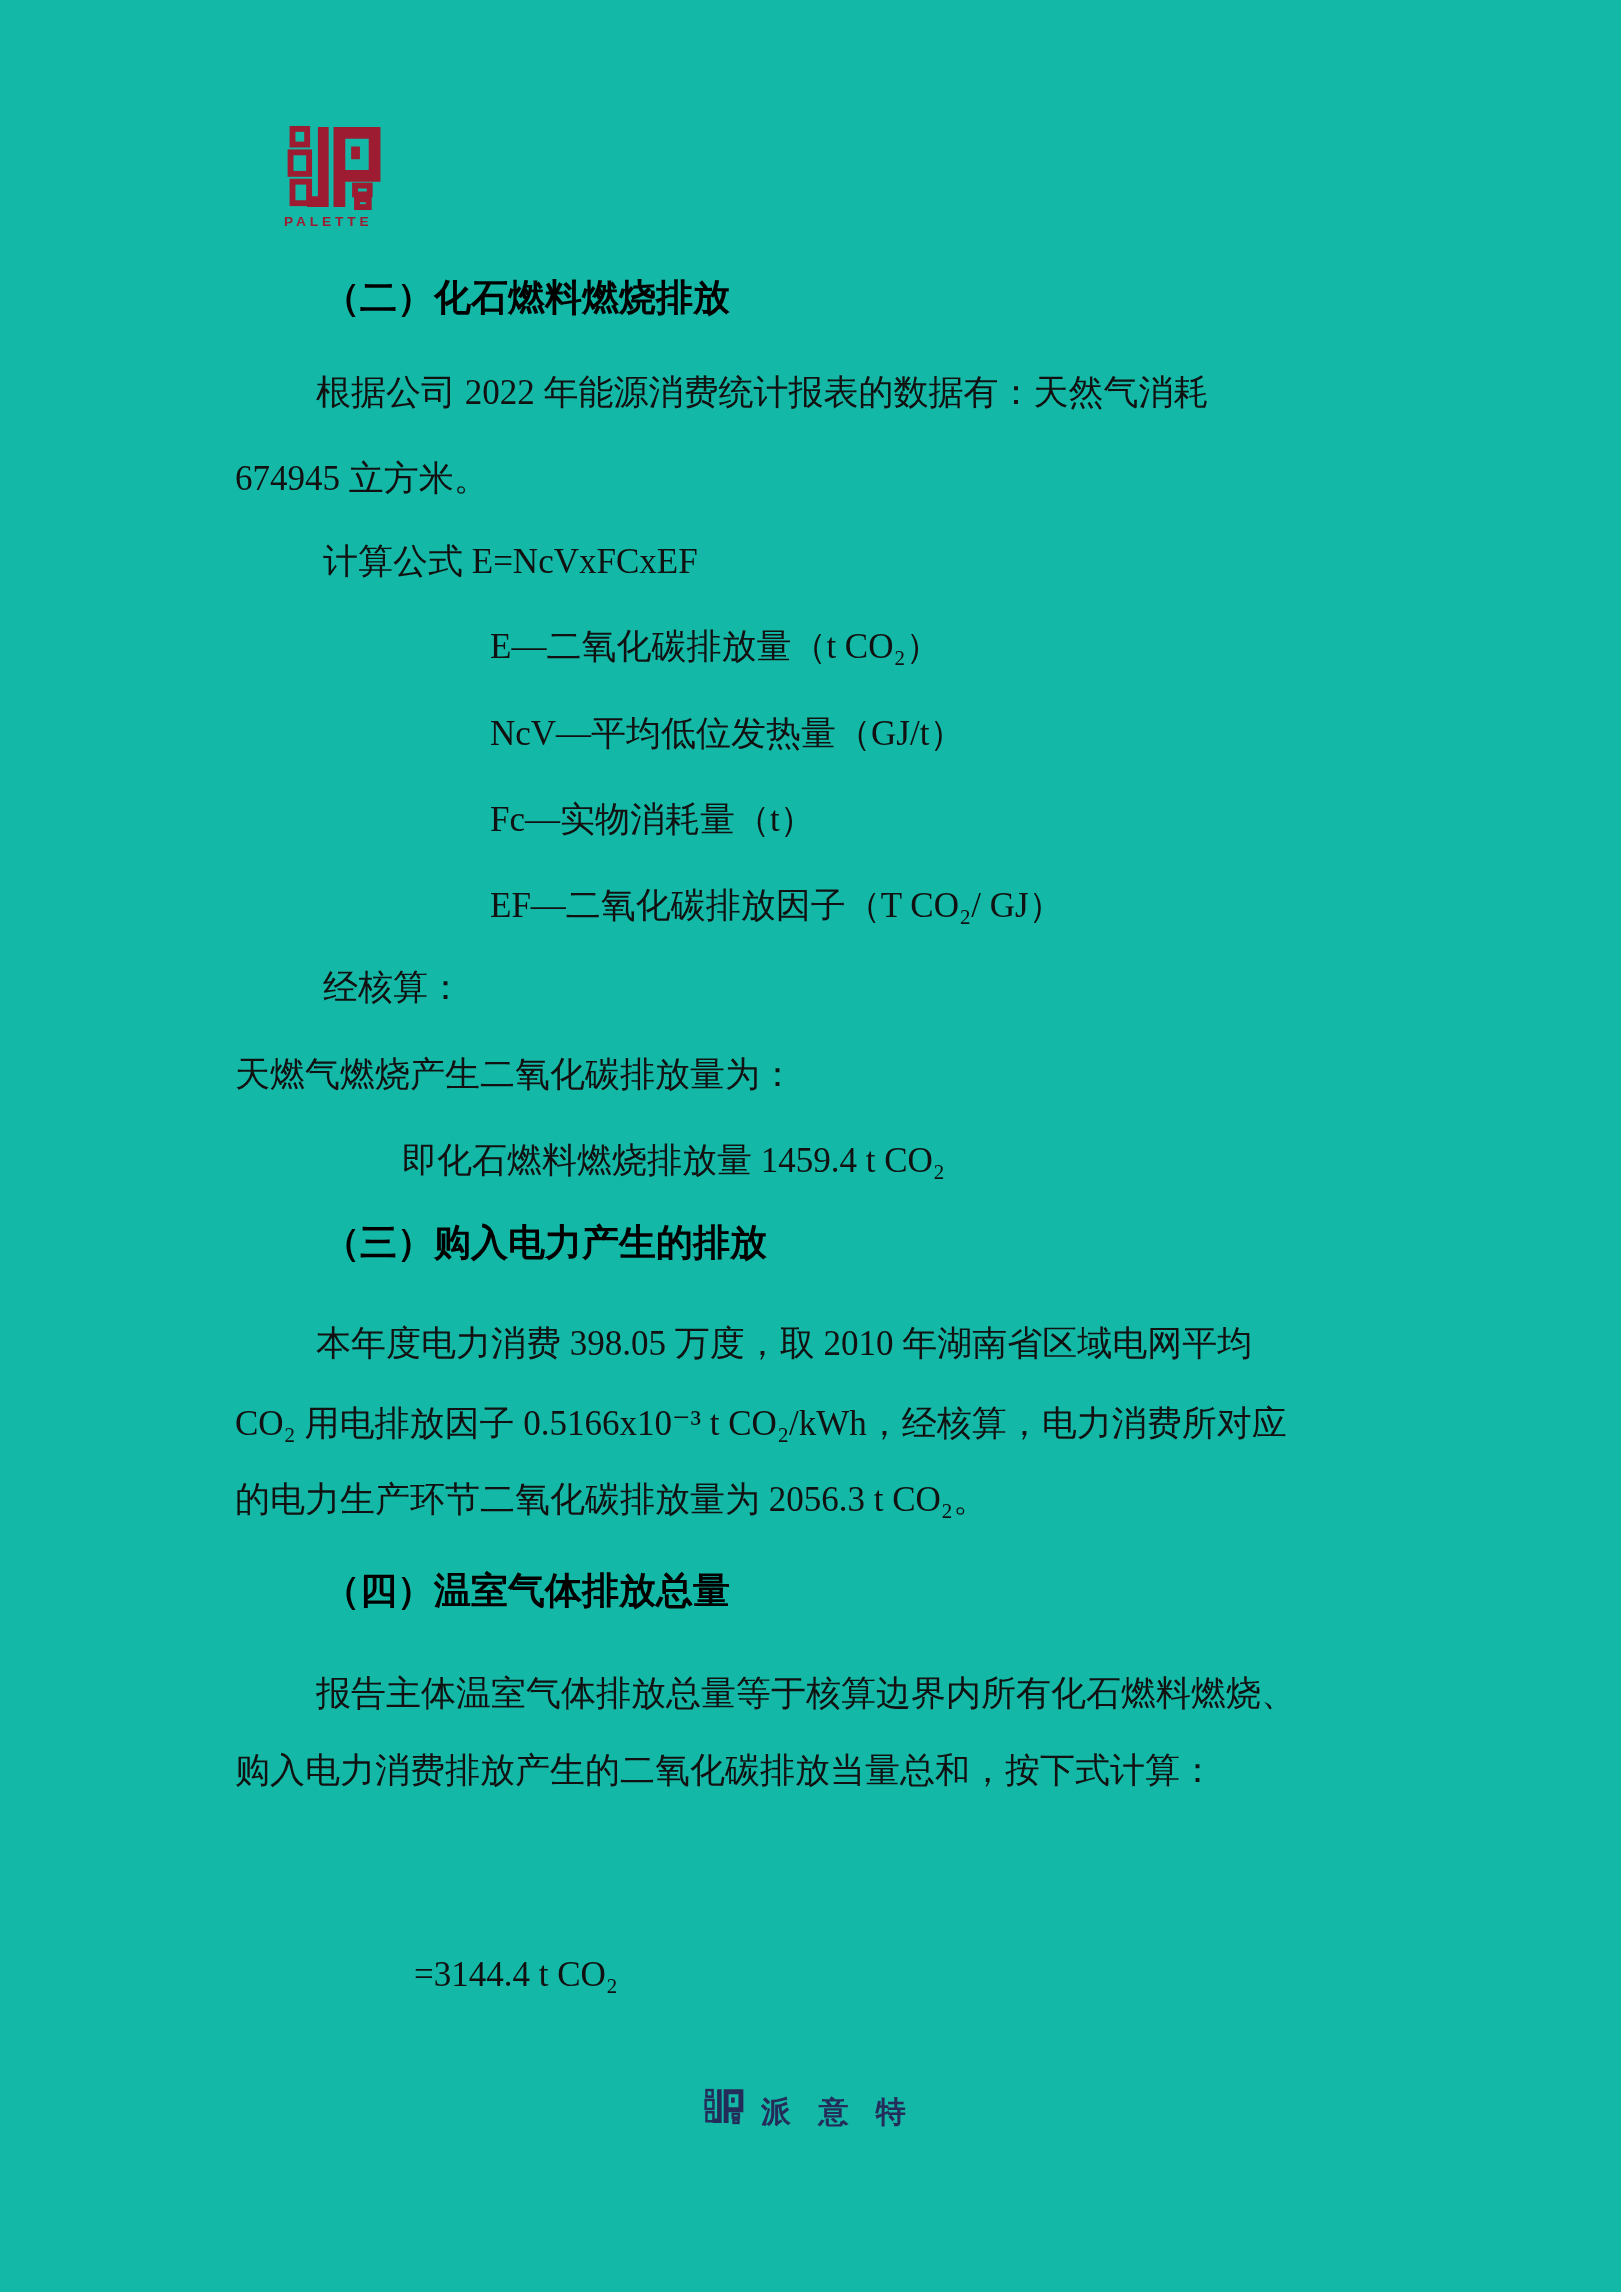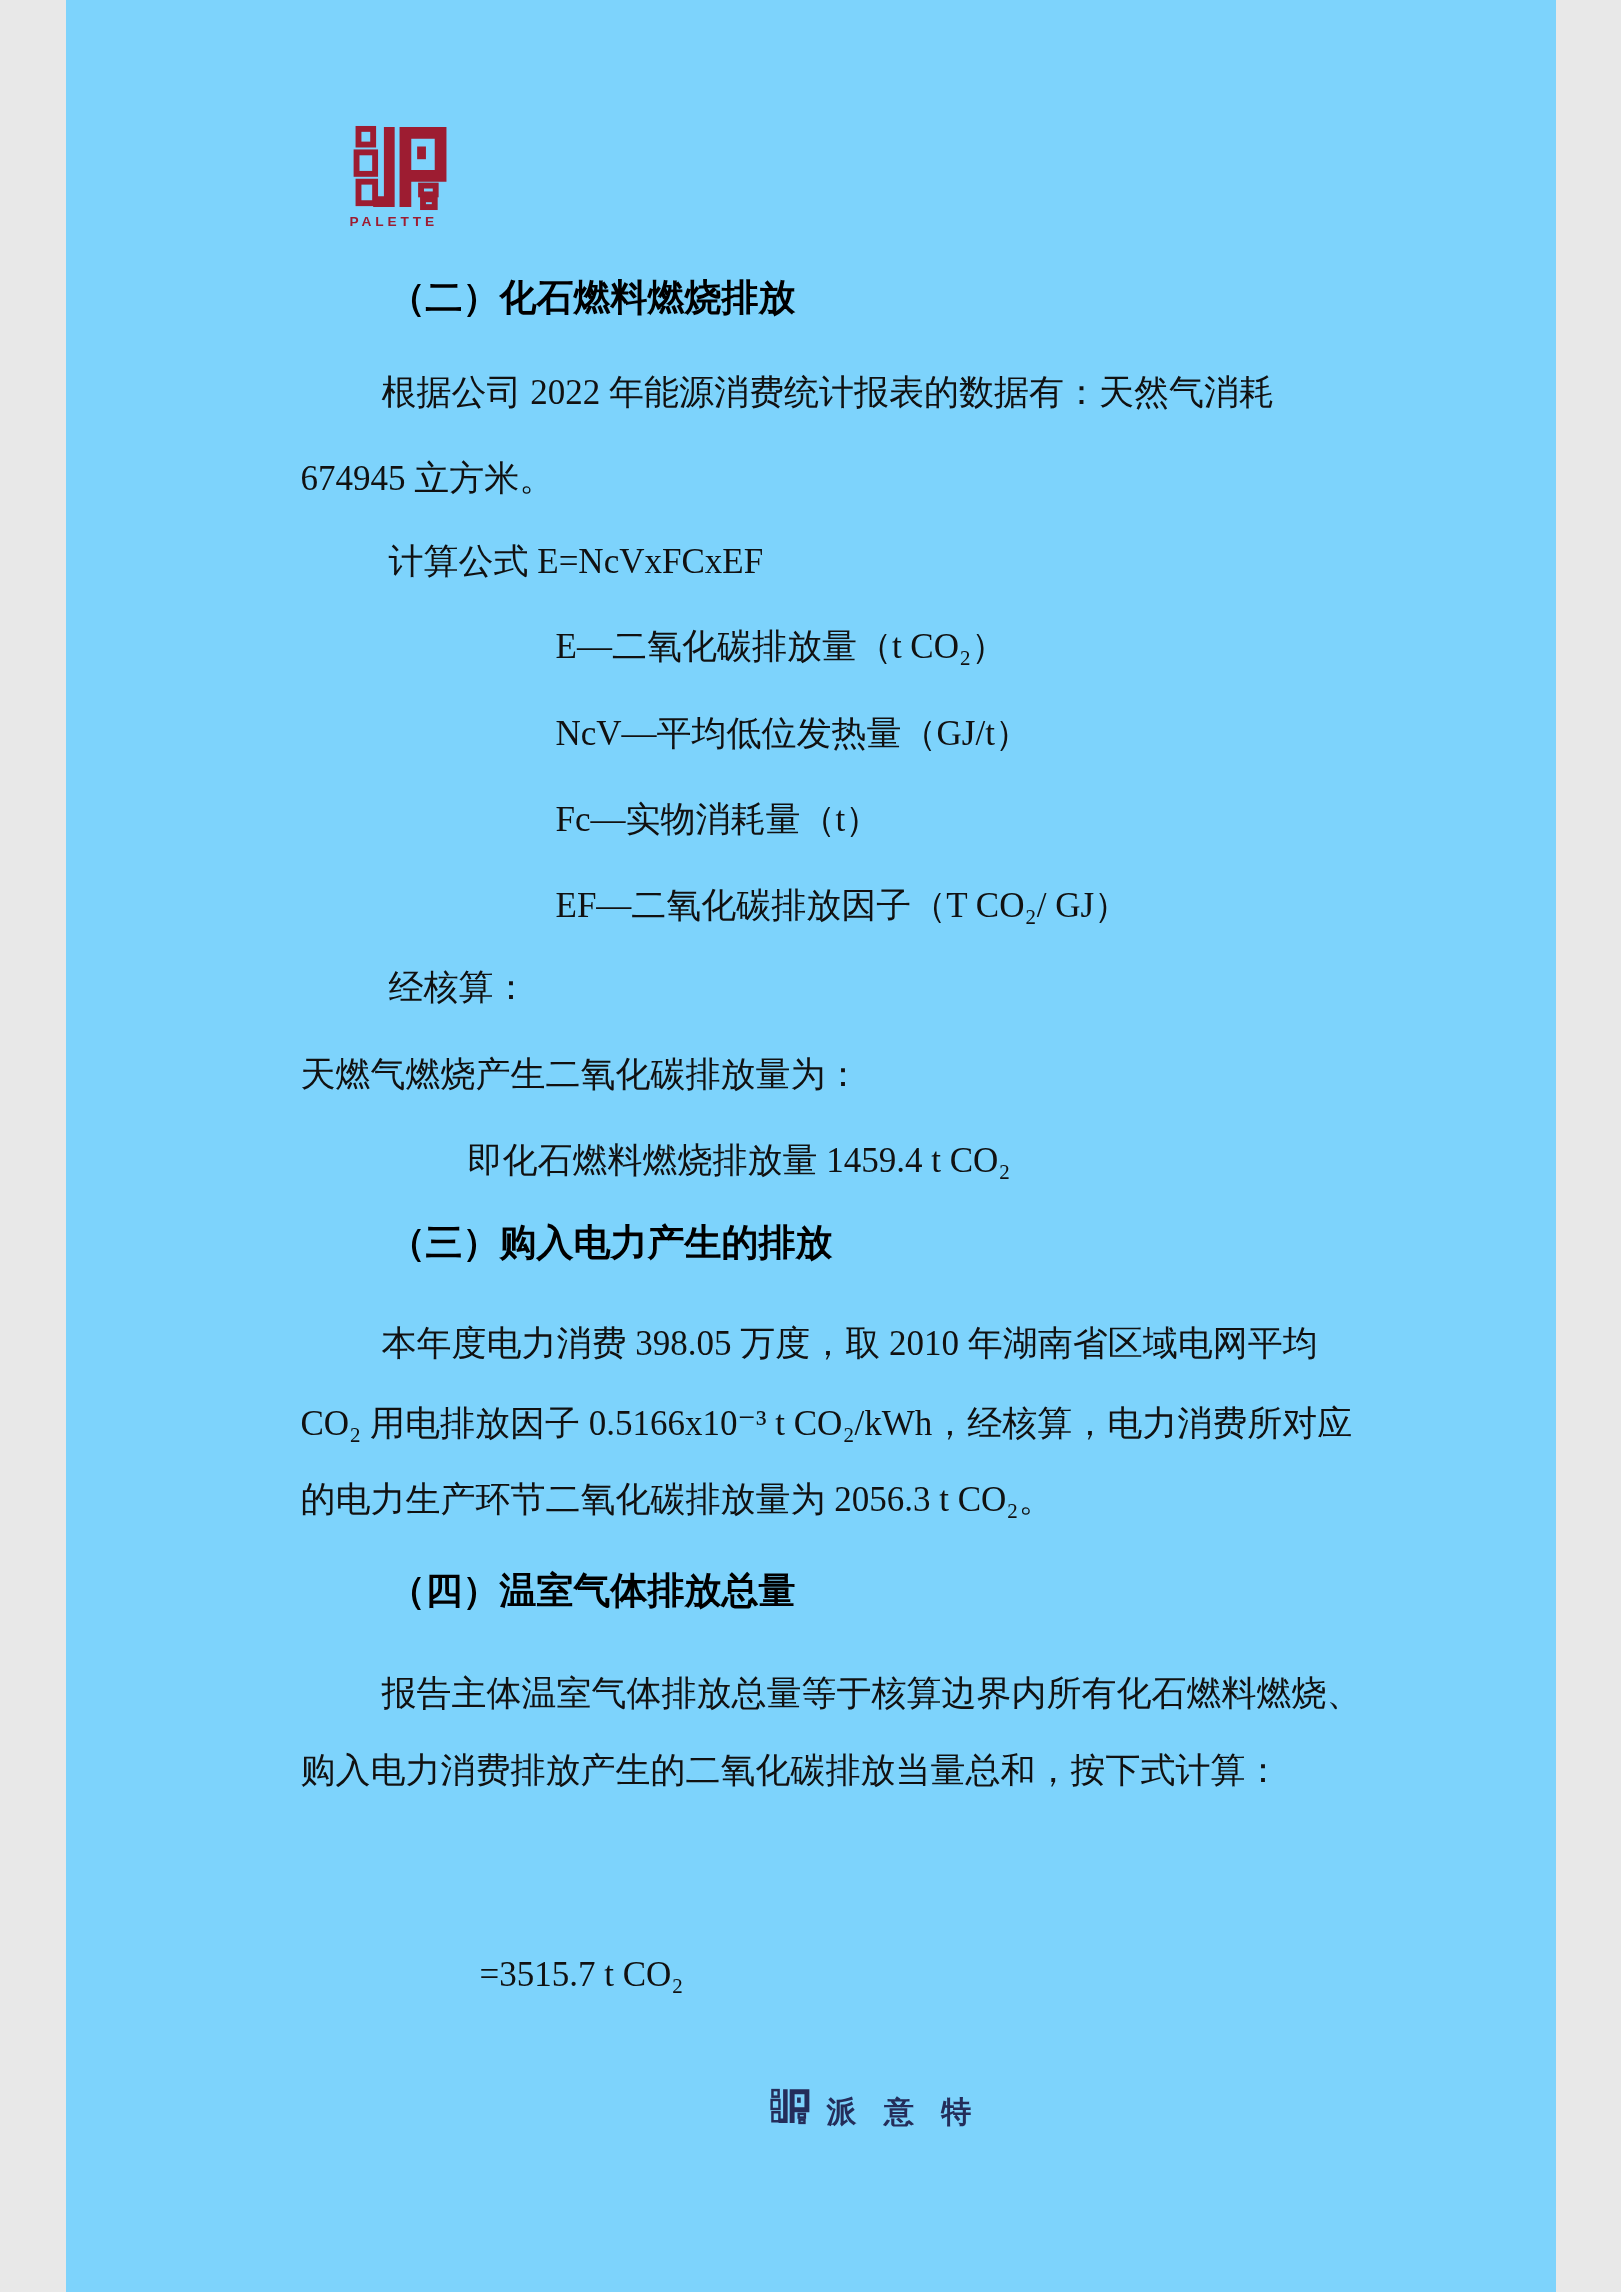--- a/index.html
+++ b/index.html
@@ -1,19 +1,19 @@
 <!DOCTYPE html>
 <html lang="zh"><head>
 <meta charset="utf-8">
 <style>
   html,body{margin:0;padding:0;background:#e8e8e8;}
   .page{
     position:relative;
-    width:1490px;height:2293px;
-    background:#7dd3fc;
+    width:1621px;height:2293px;
+    background:#14b8a6;
     margin:0 auto;
     overflow:hidden;
     font-family:"Liberation Serif","DejaVu Serif",serif;
     color:#111111;
   }
   
   .logo-top{position:absolute;left:284px;top:125px;width:108px;color:#9d1c31;}
   .logo-top svg{display:block;width:103px;height:86px;}
   .wordmark{
     margin-top:2.9px;
@@ -81,21 +81,21 @@
   <div class="heading" style="left:323px;top:1223px">（三）购入电力产生的排放</div>
   <div class="line" style="left:316px;top:1324px">本年度电力消费 398.05 万度，取 2010 年湖南省区域电网平均</div>
   <div class="line" style="left:235px;top:1404px">CO₂ 用电排放因子 0.5166x10⁻³ t CO₂/kWh，经核算，电力消费所对应</div>
   <div class="line" style="left:235px;top:1480px">的电力生产环节二氧化碳排放量为 2056.3 t CO₂。</div>
 
   <div class="heading" style="left:323px;top:1571px">（四）温室气体排放总量</div>
   <div class="line" style="left:316px;top:1674px">报告主体温室气体排放总量等于核算边界内所有化石燃料燃烧、</div>
   <div class="line" style="left:235px;top:1751px">购入电力消费排放产生的二氧化碳排放当量总和，按下式计算：</div>
 
 
-  <div class="line" style="left:414px;top:1955px">=3515.7 t CO₂</div>
+  <div class="line" style="left:414px;top:1955px">=3144.4 t CO₂</div>
 
   <div class="footer-logo">
     <svg viewBox="0 0 100 88" aria-hidden="true">
       <g fill="none" stroke="currentColor" stroke-width="6">
         <rect x="6" y="4" width="15" height="16"></rect>
         <rect x="4" y="28" width="19" height="22"></rect>
         <rect x="6" y="58" width="17" height="22"></rect>
         <rect x="70" y="62" width="15" height="9"></rect>
         <rect x="72" y="76" width="12" height="8"></rect>
       </g>

